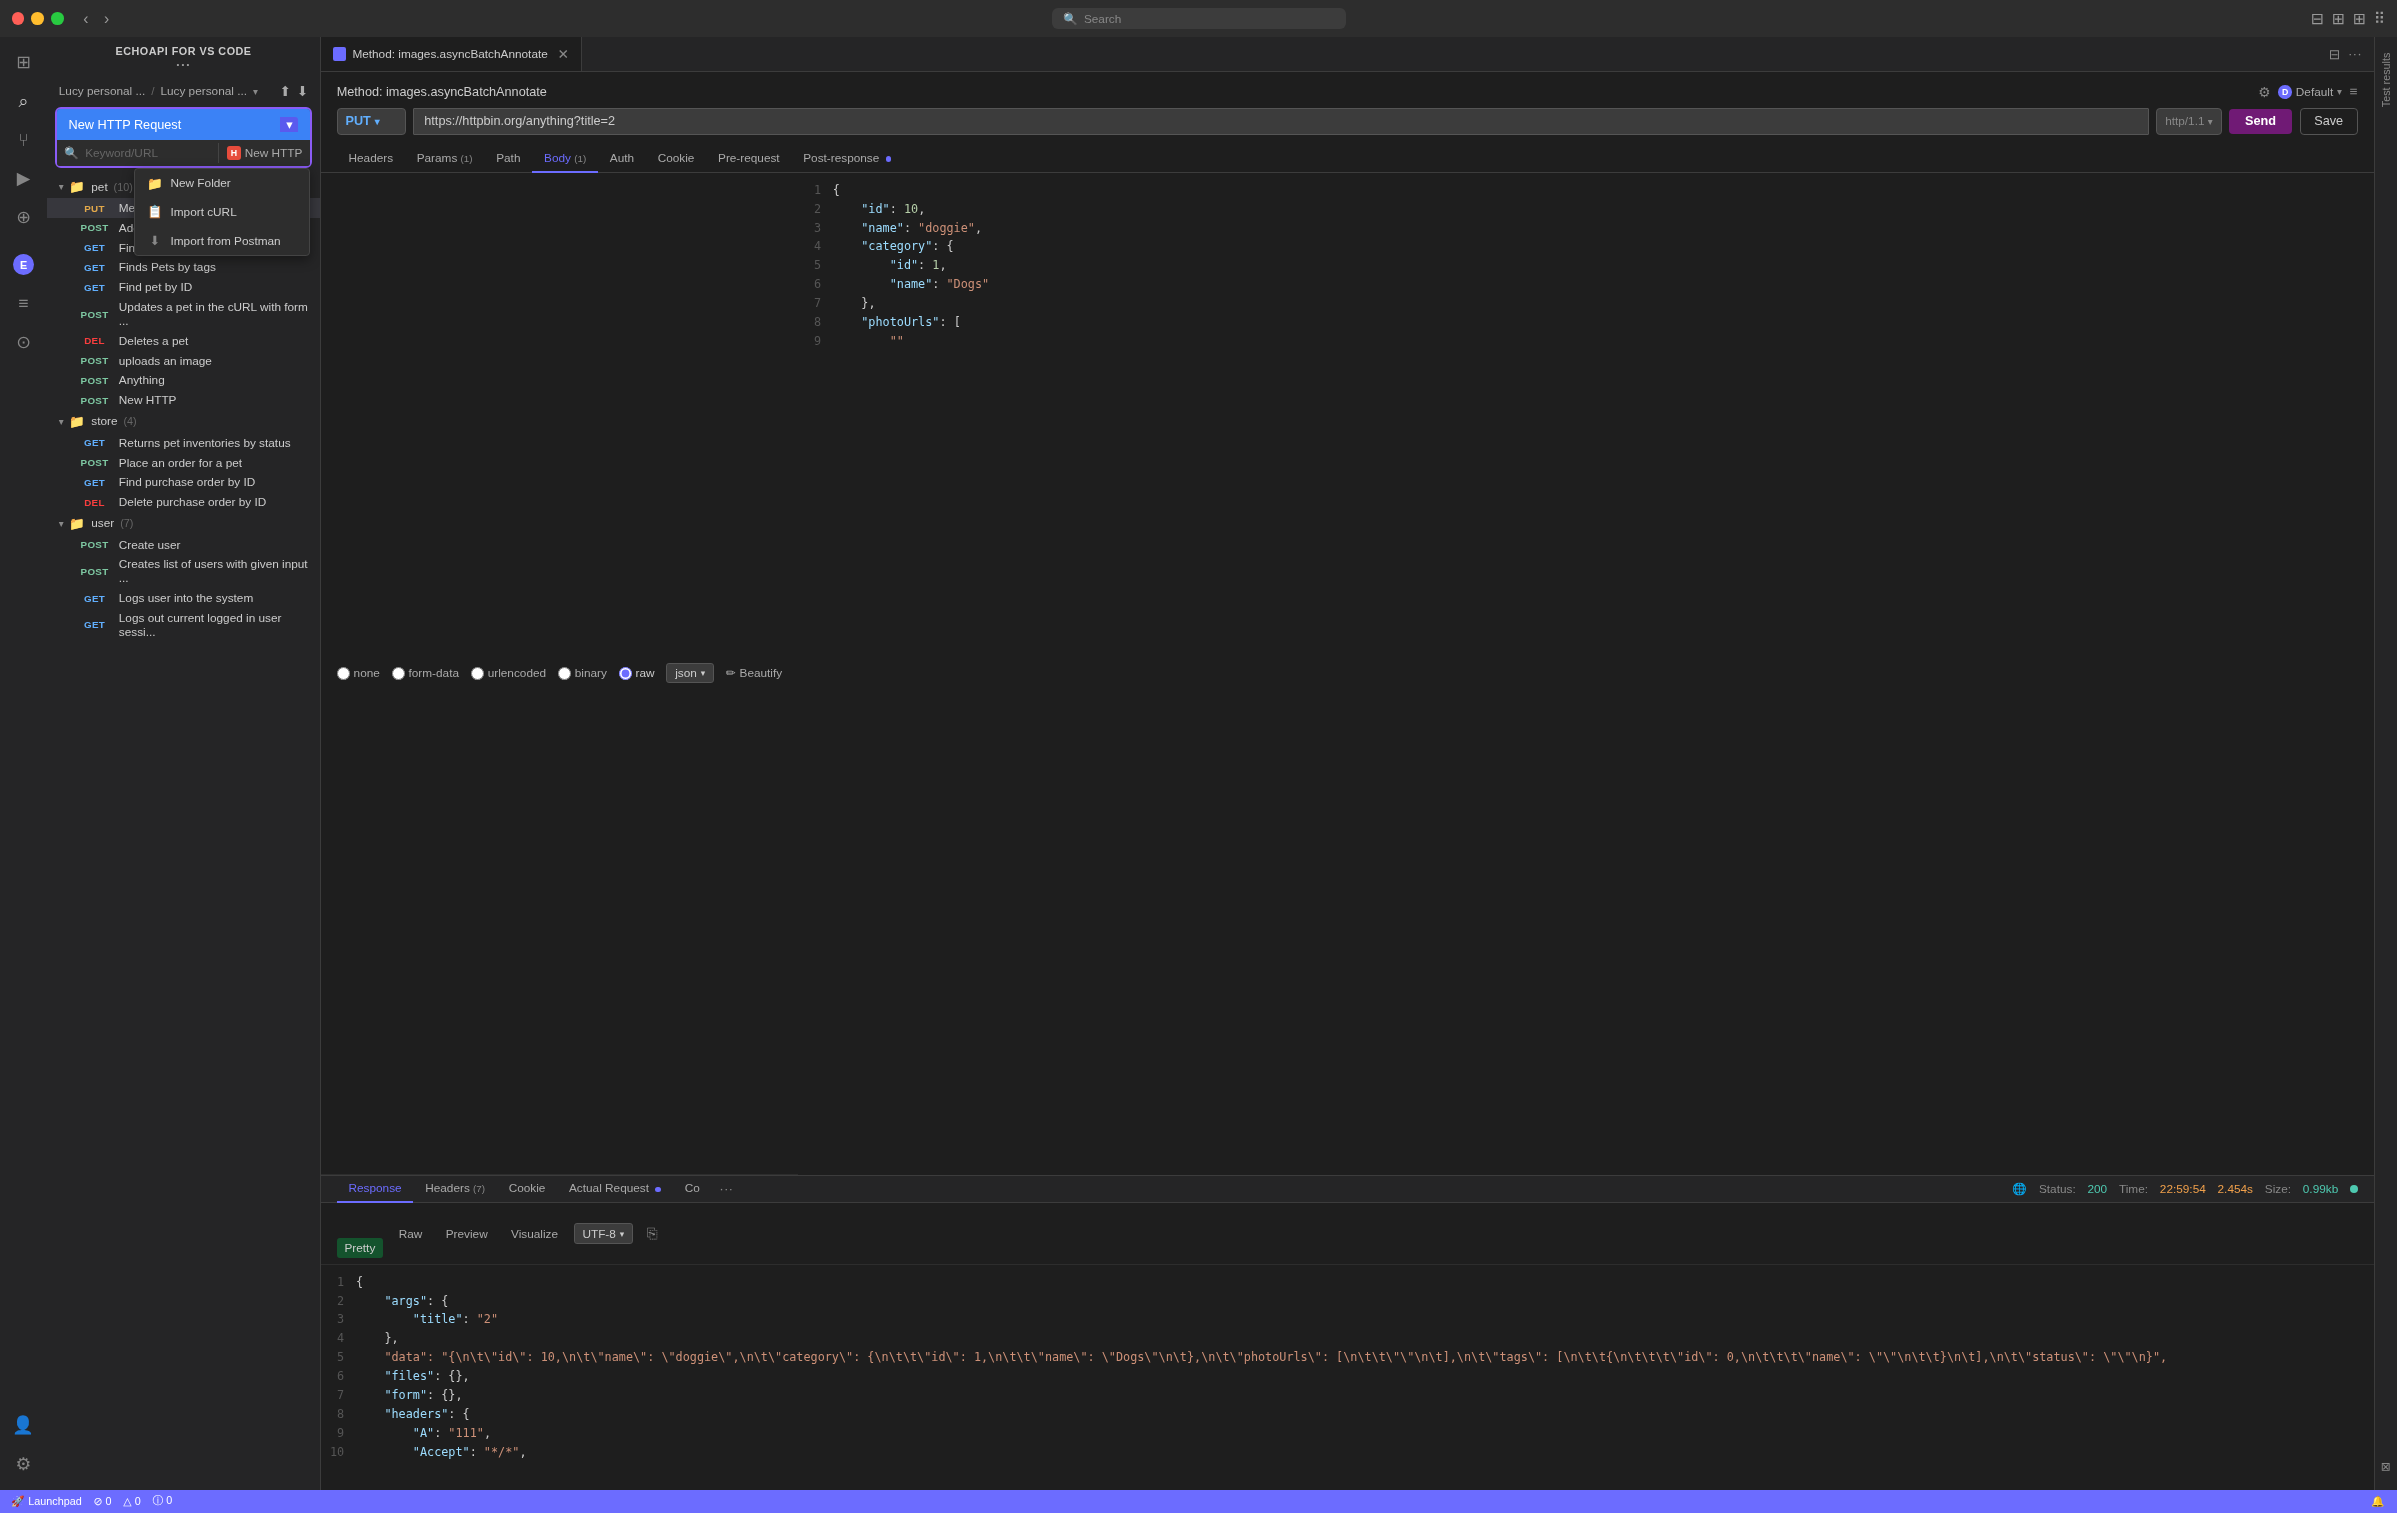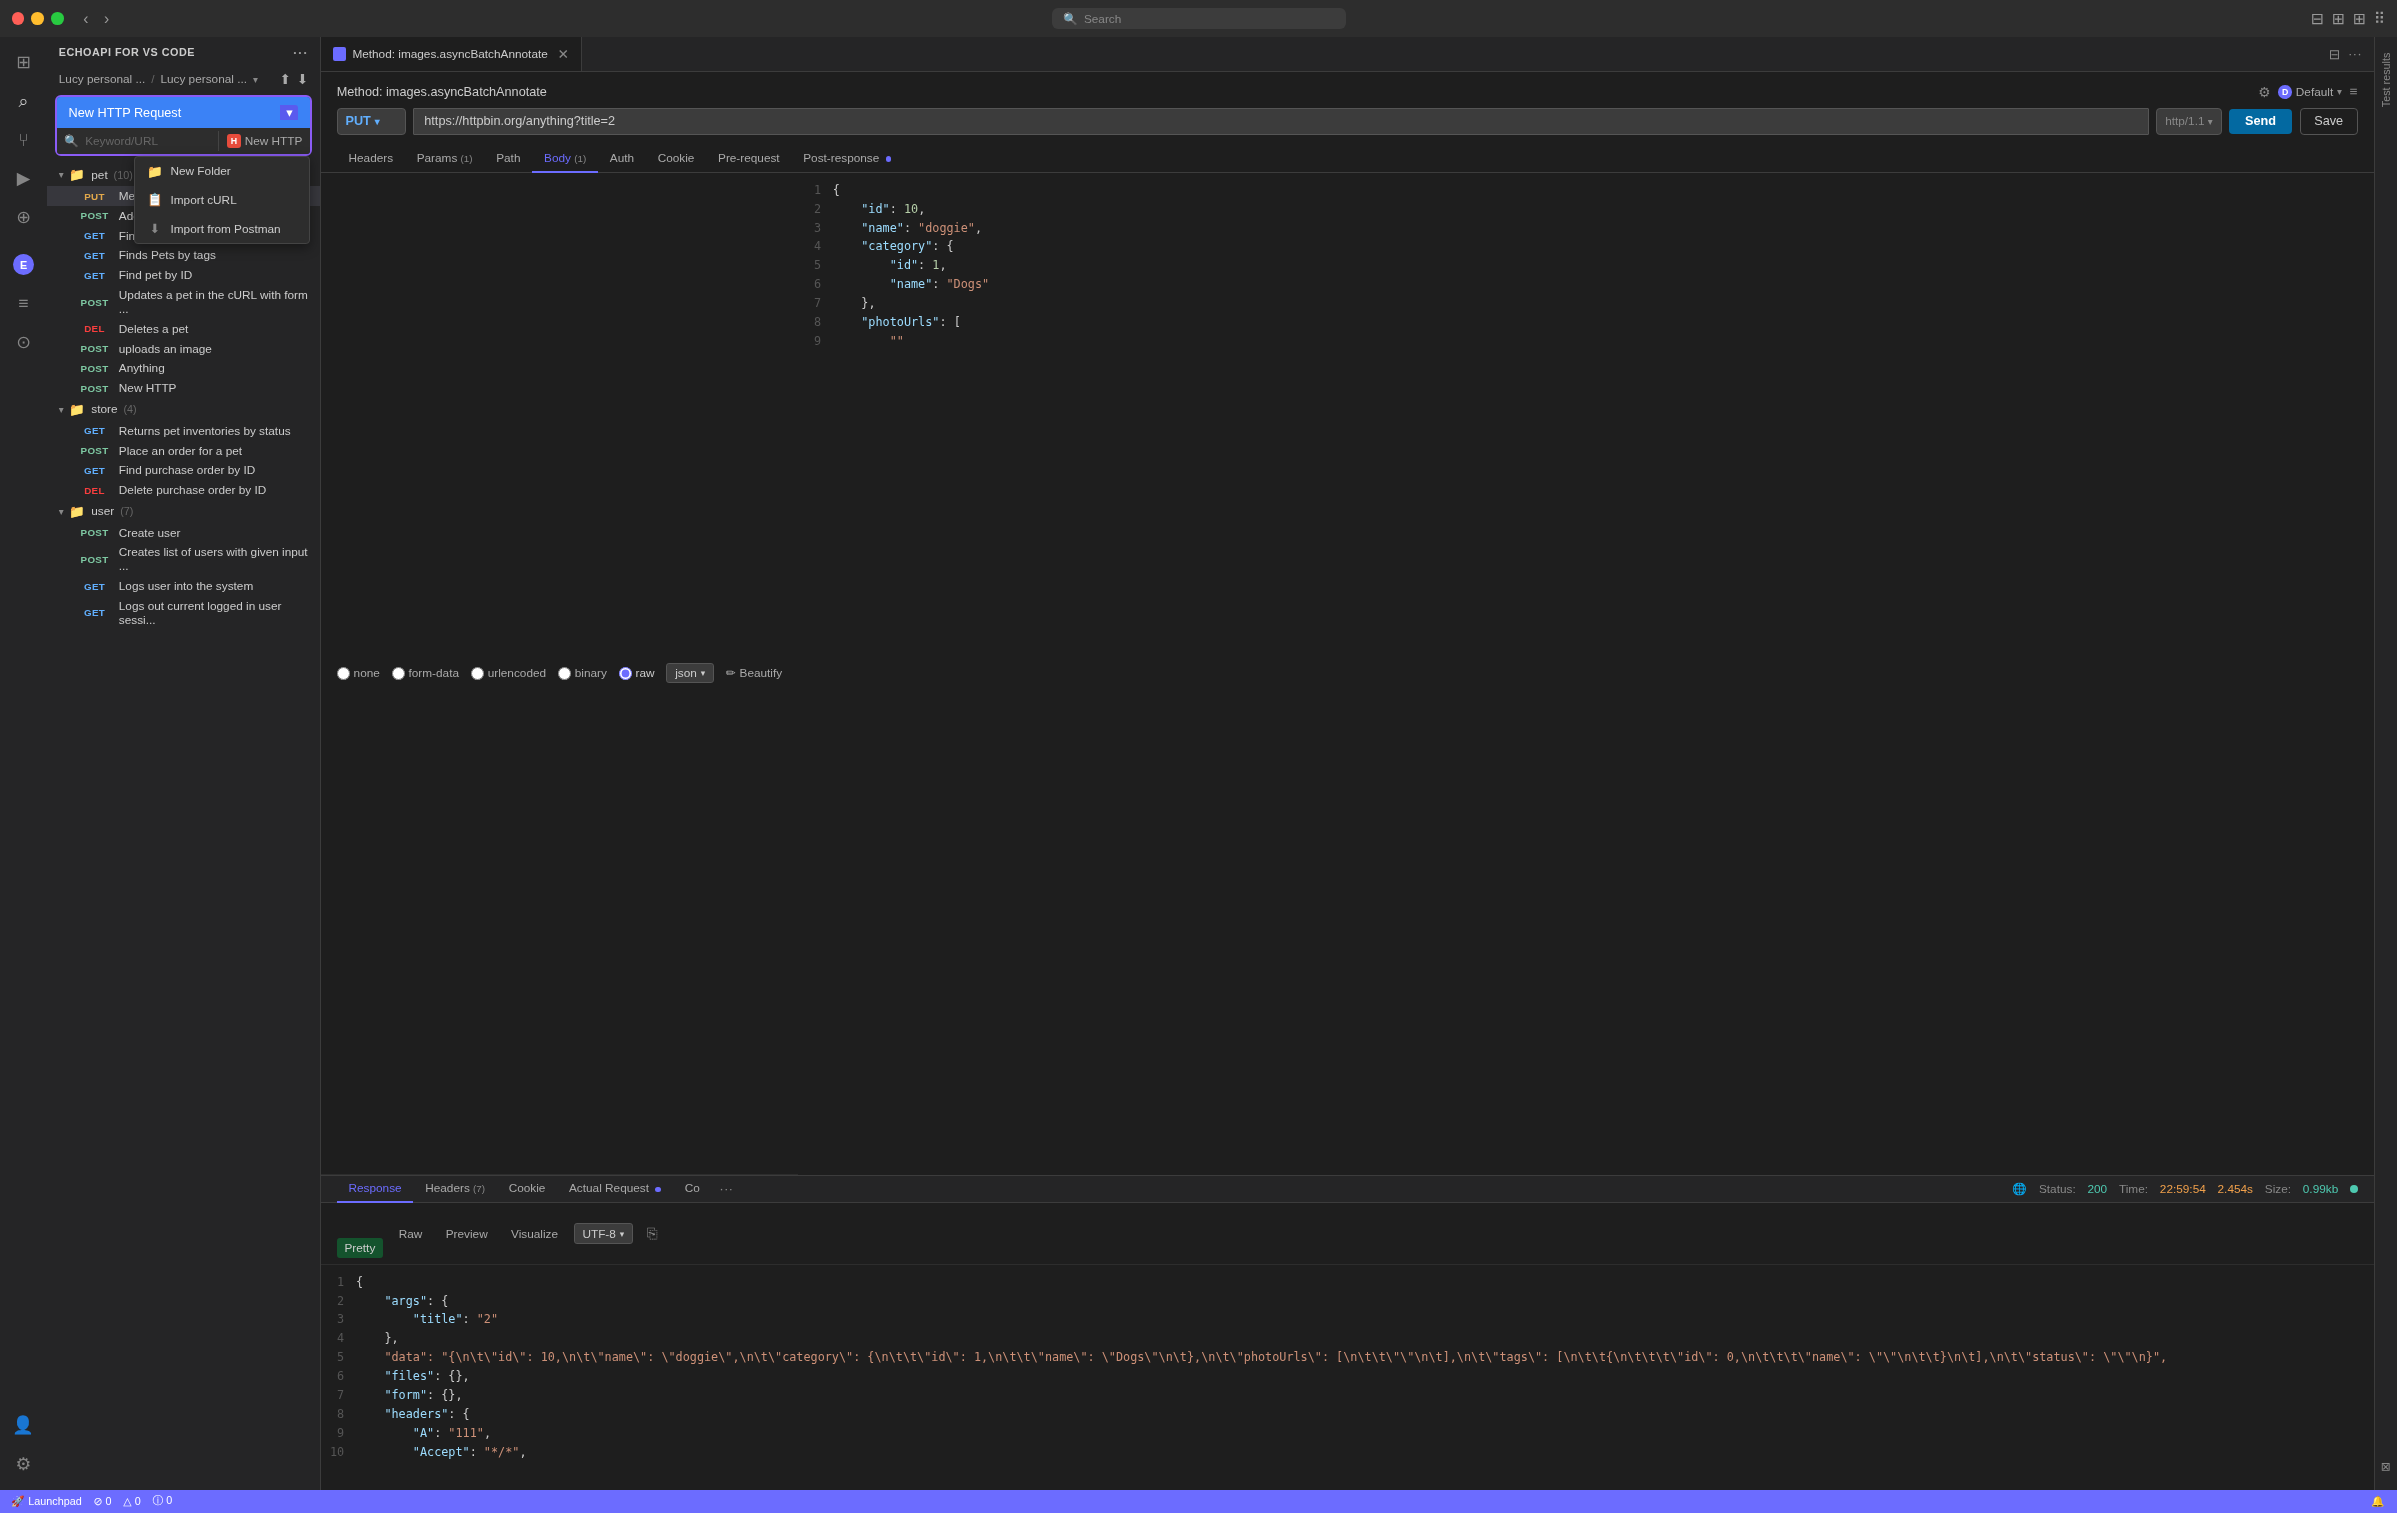--- a/index.html
+++ b/index.html
@@ -137,20 +137,21 @@
     .sidebar-header {
       padding: 7.8px 11.8px;
       display: flex;
       align-items: center;
       justify-content: space-between;
       font-size: 10.8px;
       font-weight: 600;
       color: #cccccc;
       letter-spacing: 0.5px;
       flex-shrink: 0;
+      flex-direction: column;
     }
     .sidebar-header-actions {
       display: flex;
       gap: 5.9px;
       color: #999;
       font-size: 13.7px;
     }
     .workspace-row {
       padding: 3.9px 11.8px 7.8px;
       display: flex;
@@ -449,21 +450,21 @@
     }
     .protocol-select {
       background: #3c3c3c;
       border: 1px solid #555;
       color: #888;
       font-size: 11.8px;
       padding: 5.9px 7.8px;
       border-radius: 3.9px;
     }
     .send-btn {
-      background: #0369a1;
+      background: #701a75;
       color: white;
       border: none;
       padding: 5.9px 15.7px;
       border-radius: 3.9px;
       font-size: 12.7px;
       font-weight: 600;
       cursor: pointer;
     }
     .save-btn {
       background: none;

